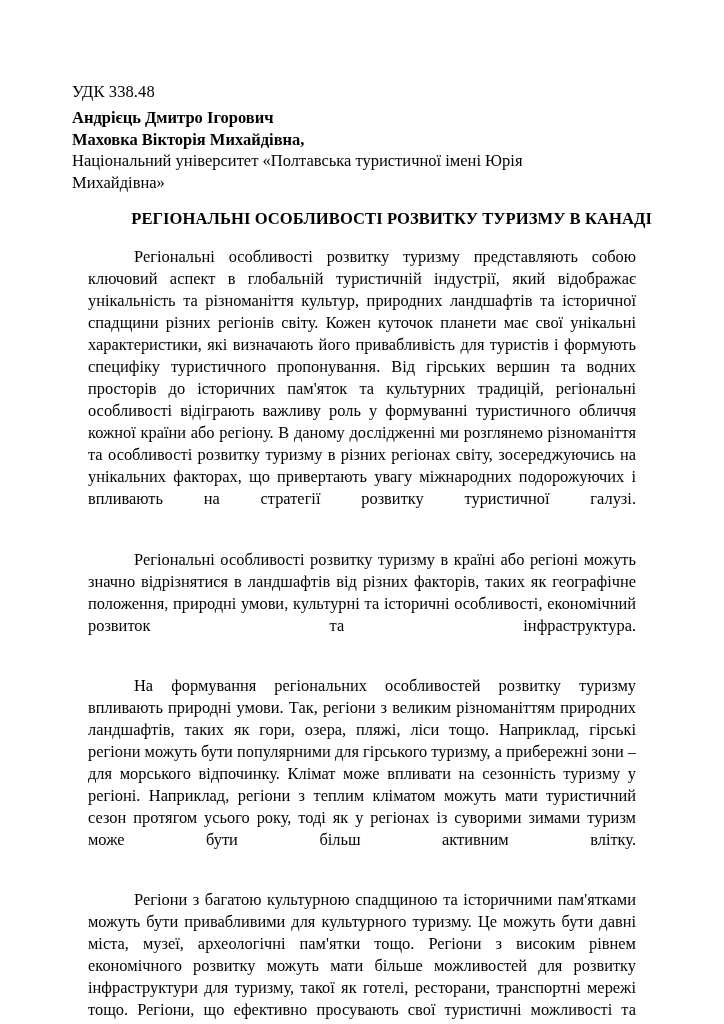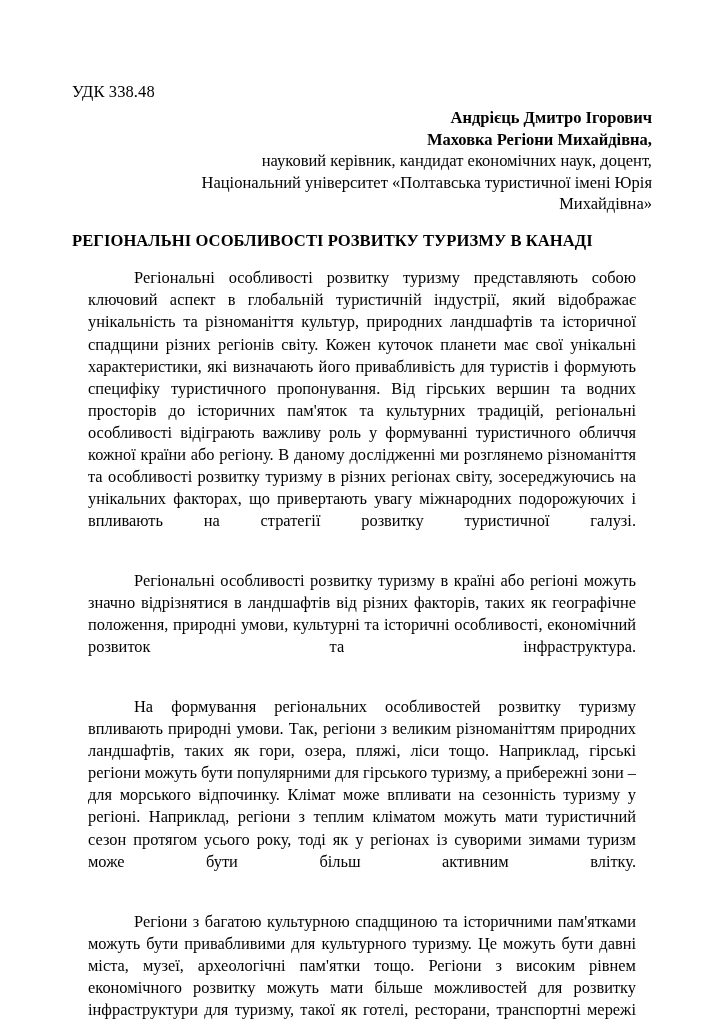--- a/index.html
+++ b/index.html
@@ -44,29 +44,29 @@
 
   .header-block {
     text-align: center;
     font-size: 16.5px;
     line-height: 1.30;
     margin: 0;
   }
 
   .header-line {
     margin: 0;
-    text-align: right;
+    text-align: left;
   }
 
   .header-line.bold {
     font-weight: bold;
   }
 
   .doc-title {
-    text-align: left;
+    text-align: right;
     font-weight: bold;
     font-size: 16.6px;
     line-height: 1.25;
     margin: 16px 0 14px 0;
     letter-spacing: 0.05px;
     white-space: nowrap;
   }
 
   .body-text p {
     margin: 16px;
@@ -88,22 +88,21 @@
 </head>
 <body>
 
 <div class="page">
   <div class="content">
 
     <div class="udk">УДК 338.48</div>
 
     <div class="header-block">
       <div class="header-line bold">Андрієць Дмитро Ігорович</div>
-      <div class="header-line bold">Маховка Регіони Михайдівна,</div>
-      <div class="header-line">науковий керівник, кандидат економічних наук, доцент,</div>
+      <div class="header-line bold">Маховка Вікторія Михайдівна,</div>
       <div class="header-line">Національний університет «Полтавська туристичної імені Юрія</div>
       <div class="header-line">Михайдівна»</div>
     </div>
 
     <h1 class="doc-title">РЕГІОНАЛЬНІ ОСОБЛИВОСТІ РОЗВИТКУ ТУРИЗМУ В КАНАДІ</h1>
 
     <div class="body-text">
       <p>Регіональні особливості розвитку туризму представляють собою ключовий аспект в глобальній туристичній індустрії, який відображає унікальність та різноманіття культур, природних ландшафтів та історичної спадщини різних регіонів світу. Кожен куточок планети має свої унікальні характеристики, які визначають його привабливість для туристів і формують специфіку туристичного пропонування. Від гірських вершин та водних просторів до історичних пам'яток та культурних традицій, регіональні особливості відіграють важливу роль у формуванні туристичного обличчя кожної країни або регіону. В даному дослідженні ми розглянемо різноманіття та особливості розвитку туризму в різних регіонах світу, зосереджуючись на унікальних факторах, що привертають увагу міжнародних подорожуючих і впливають на стратегії розвитку туристичної галузі.</p>
       <p>Регіональні особливості розвитку туризму в країні або регіоні можуть значно відрізнятися в ландшафтів від різних факторів, таких як географічне положення, природні умови, культурні та історичні особливості, економічний розвиток та інфраструктура.</p>
       <p>На формування регіональних особливостей  розвитку туризму впливають природні умови. Так, регіони з великим різноманіттям природних ландшафтів, таких як гори, озера, пляжі, ліси тощо. Наприклад, гірські регіони можуть бути популярними для гірського туризму, а прибережні зони – для морського відпочинку. Клімат може впливати на сезонність туризму у регіоні. Наприклад, регіони з теплим кліматом можуть мати туристичний сезон протягом усього року, тоді як у регіонах із суворими зимами туризм може бути більш активним влітку.</p>

